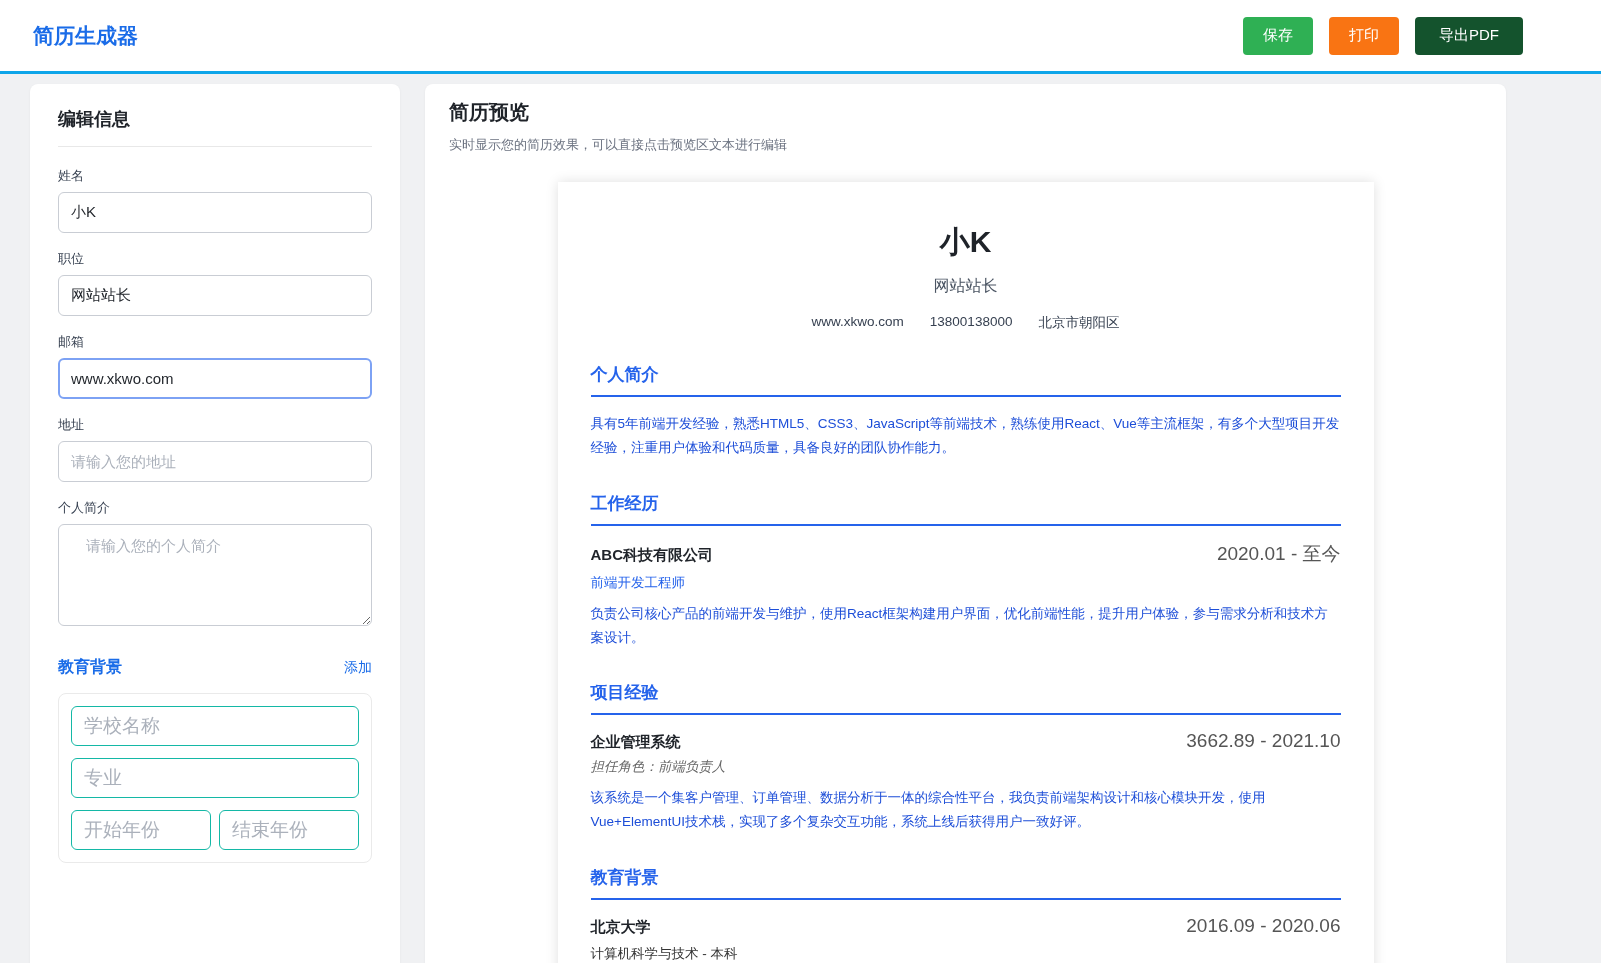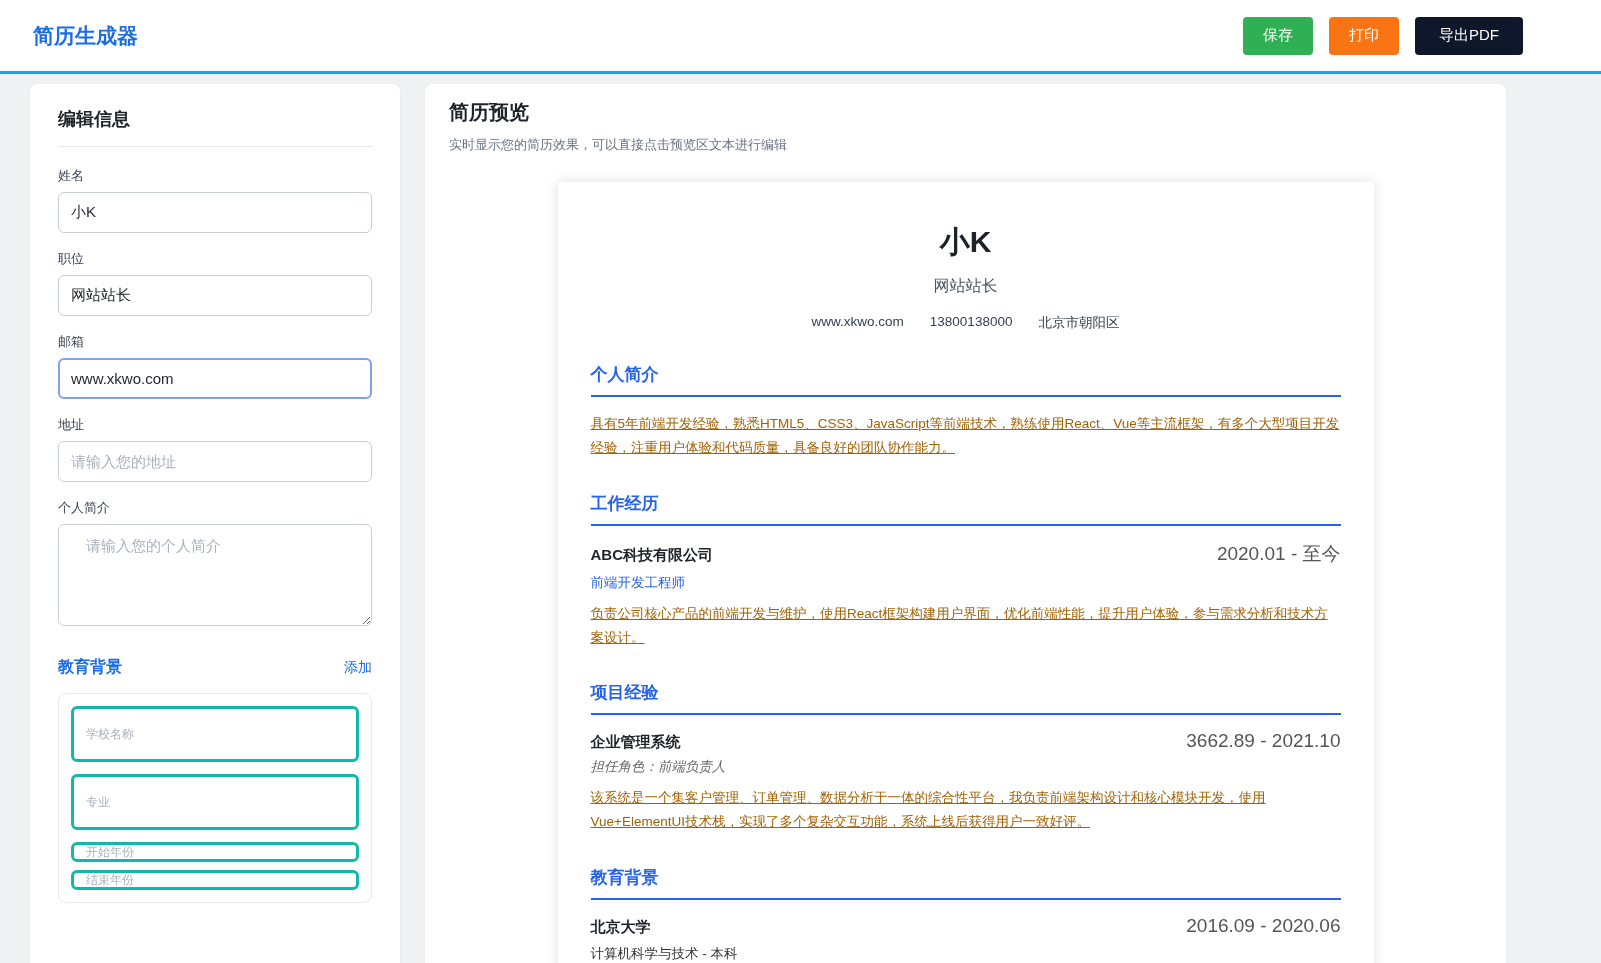--- a/index.html
+++ b/index.html
@@ -17,21 +17,21 @@
     padding:0 78px 0 33px;
   }
   .app-title { color:#1a6ce8; font-size:21px; font-weight:bold; }
   .header-actions { display:flex; gap:16px; }
   .btn {
     height:38px; border:none; border-radius:4px; color:#fff;
     font-size:15px; font-family:inherit; cursor:pointer; padding:0 20px;
   }
   .btn-save { background:#2fb054; }
   .btn-print { background:#f97413; }
-  .btn-export { background:#0f172a; padding:4px 24px; }
+  .btn-export { background:#14532d; padding:4px 24px; }
 
   
   .main { display:flex; gap:25px; padding:10px 95px 0 30px; align-items:flex-start; }
 
   
   .editor-card {
     width:370px; flex:0 0 370px; background:#fff; border-radius:8px;
     padding:23px 28px; height:1100px; box-shadow:0 1px 3px rgba(0,0,0,.05);
   }
   .editor-title { font-size:18px; font-weight:bold; margin:0 0 15px; }
@@ -45,26 +45,26 @@
     padding:0 12px; font-size:15px; color:#1f2329; outline:none;
     font-family:inherit; background:#fff;
   }
   .text-input::placeholder { color:#abb1bb; }
   .text-input.focused { border:2px solid #7da2f4; padding:0 11px; }
   textarea.text-input { height:102px; padding:10px 27px; resize:both; line-height:1.5; }
   .subsection { display:flex; justify-content:space-between; align-items:center; margin:27px 0 15px; }
   .add-link { color:#1a6ce8; font-size:14px; cursor:pointer; }
   .edu-card { border:1px solid #eaeaea; border-radius:8px; padding:12px; }
   .mini-input {
-    width:100%; height:56px; border:3px solid #14b8a6; border-radius:6px;
-    padding:0 12px; font-size:12px; margin-bottom:12px; outline:none;
+    width:100%; height:40px; border:1px solid #14b8a6; border-radius:6px;
+    padding:0 12px; font-size:19px; margin-bottom:12px; outline:none;
     font-family:inherit; color:#1f2329;
   }
   .mini-input::placeholder { color:#abb1bb; }
-  .year-row { display:flex; gap:8px;flex-direction:column; }
+  .year-row { display:flex; gap:8px; }
   .year-row .mini-input { margin-bottom:0; flex:1; min-width:0; }
 
   
   .preview-card {
     flex:1; background:#fff; border-radius:8px; padding:15px 0 60px;
     height:1250px; box-shadow:0 1px 3px rgba(0,0,0,.05);
   }
   .preview-head { padding:0 24px; }
   .preview-title { font-size:20px; font-weight:bold; margin:0 0 10px; }
   .preview-sub { font-size:13px; color:#6b7280; margin:0; }
@@ -73,21 +73,21 @@
     box-shadow:0 0 12px rgba(0,0,0,.13); padding:40px 33px 50px;
   }
   .r-name { text-align:center; font-size:30px; font-weight:bold; margin:0 0 13px; }
   .r-pos { text-align:center; font-size:16px; color:#4b5563; margin:0 0 17px; }
   .r-contacts { display:flex; justify-content:center; gap:26px; font-size:13.5px; color:#374151; }
   .r-section { margin-top:31px; }
   .r-sec-title {
     font-size:17px; font-weight:bold; color:#2563eb;
     padding-bottom:9px; border-bottom:2px solid #2563eb; margin:0 0 15px;
   }
-  .r-text { font-size:13.5px; color:#a16207; line-height:1.8; margin:0;text-decoration:underline; }
+  .r-text { font-size:13.5px; color:#1d4ed8; line-height:1.8; margin:0; }
   .r-item-head { display:flex; justify-content:space-between; align-items:baseline; }
   .r-item-title { font-size:15px; font-weight:bold; }
   .r-date { font-size:19px; color:#555; }
   .r-role { color:#2563eb; font-size:13.5px; margin:7px 0 10px; }
   .r-role-italic { font-style:italic; color:#666; font-size:13.5px; margin:6px 0 10px; }
   .r-edu-detail { font-size:13.5px; color:#333; margin-top:8px; }
 </style>
 </head>
 <body>
 

